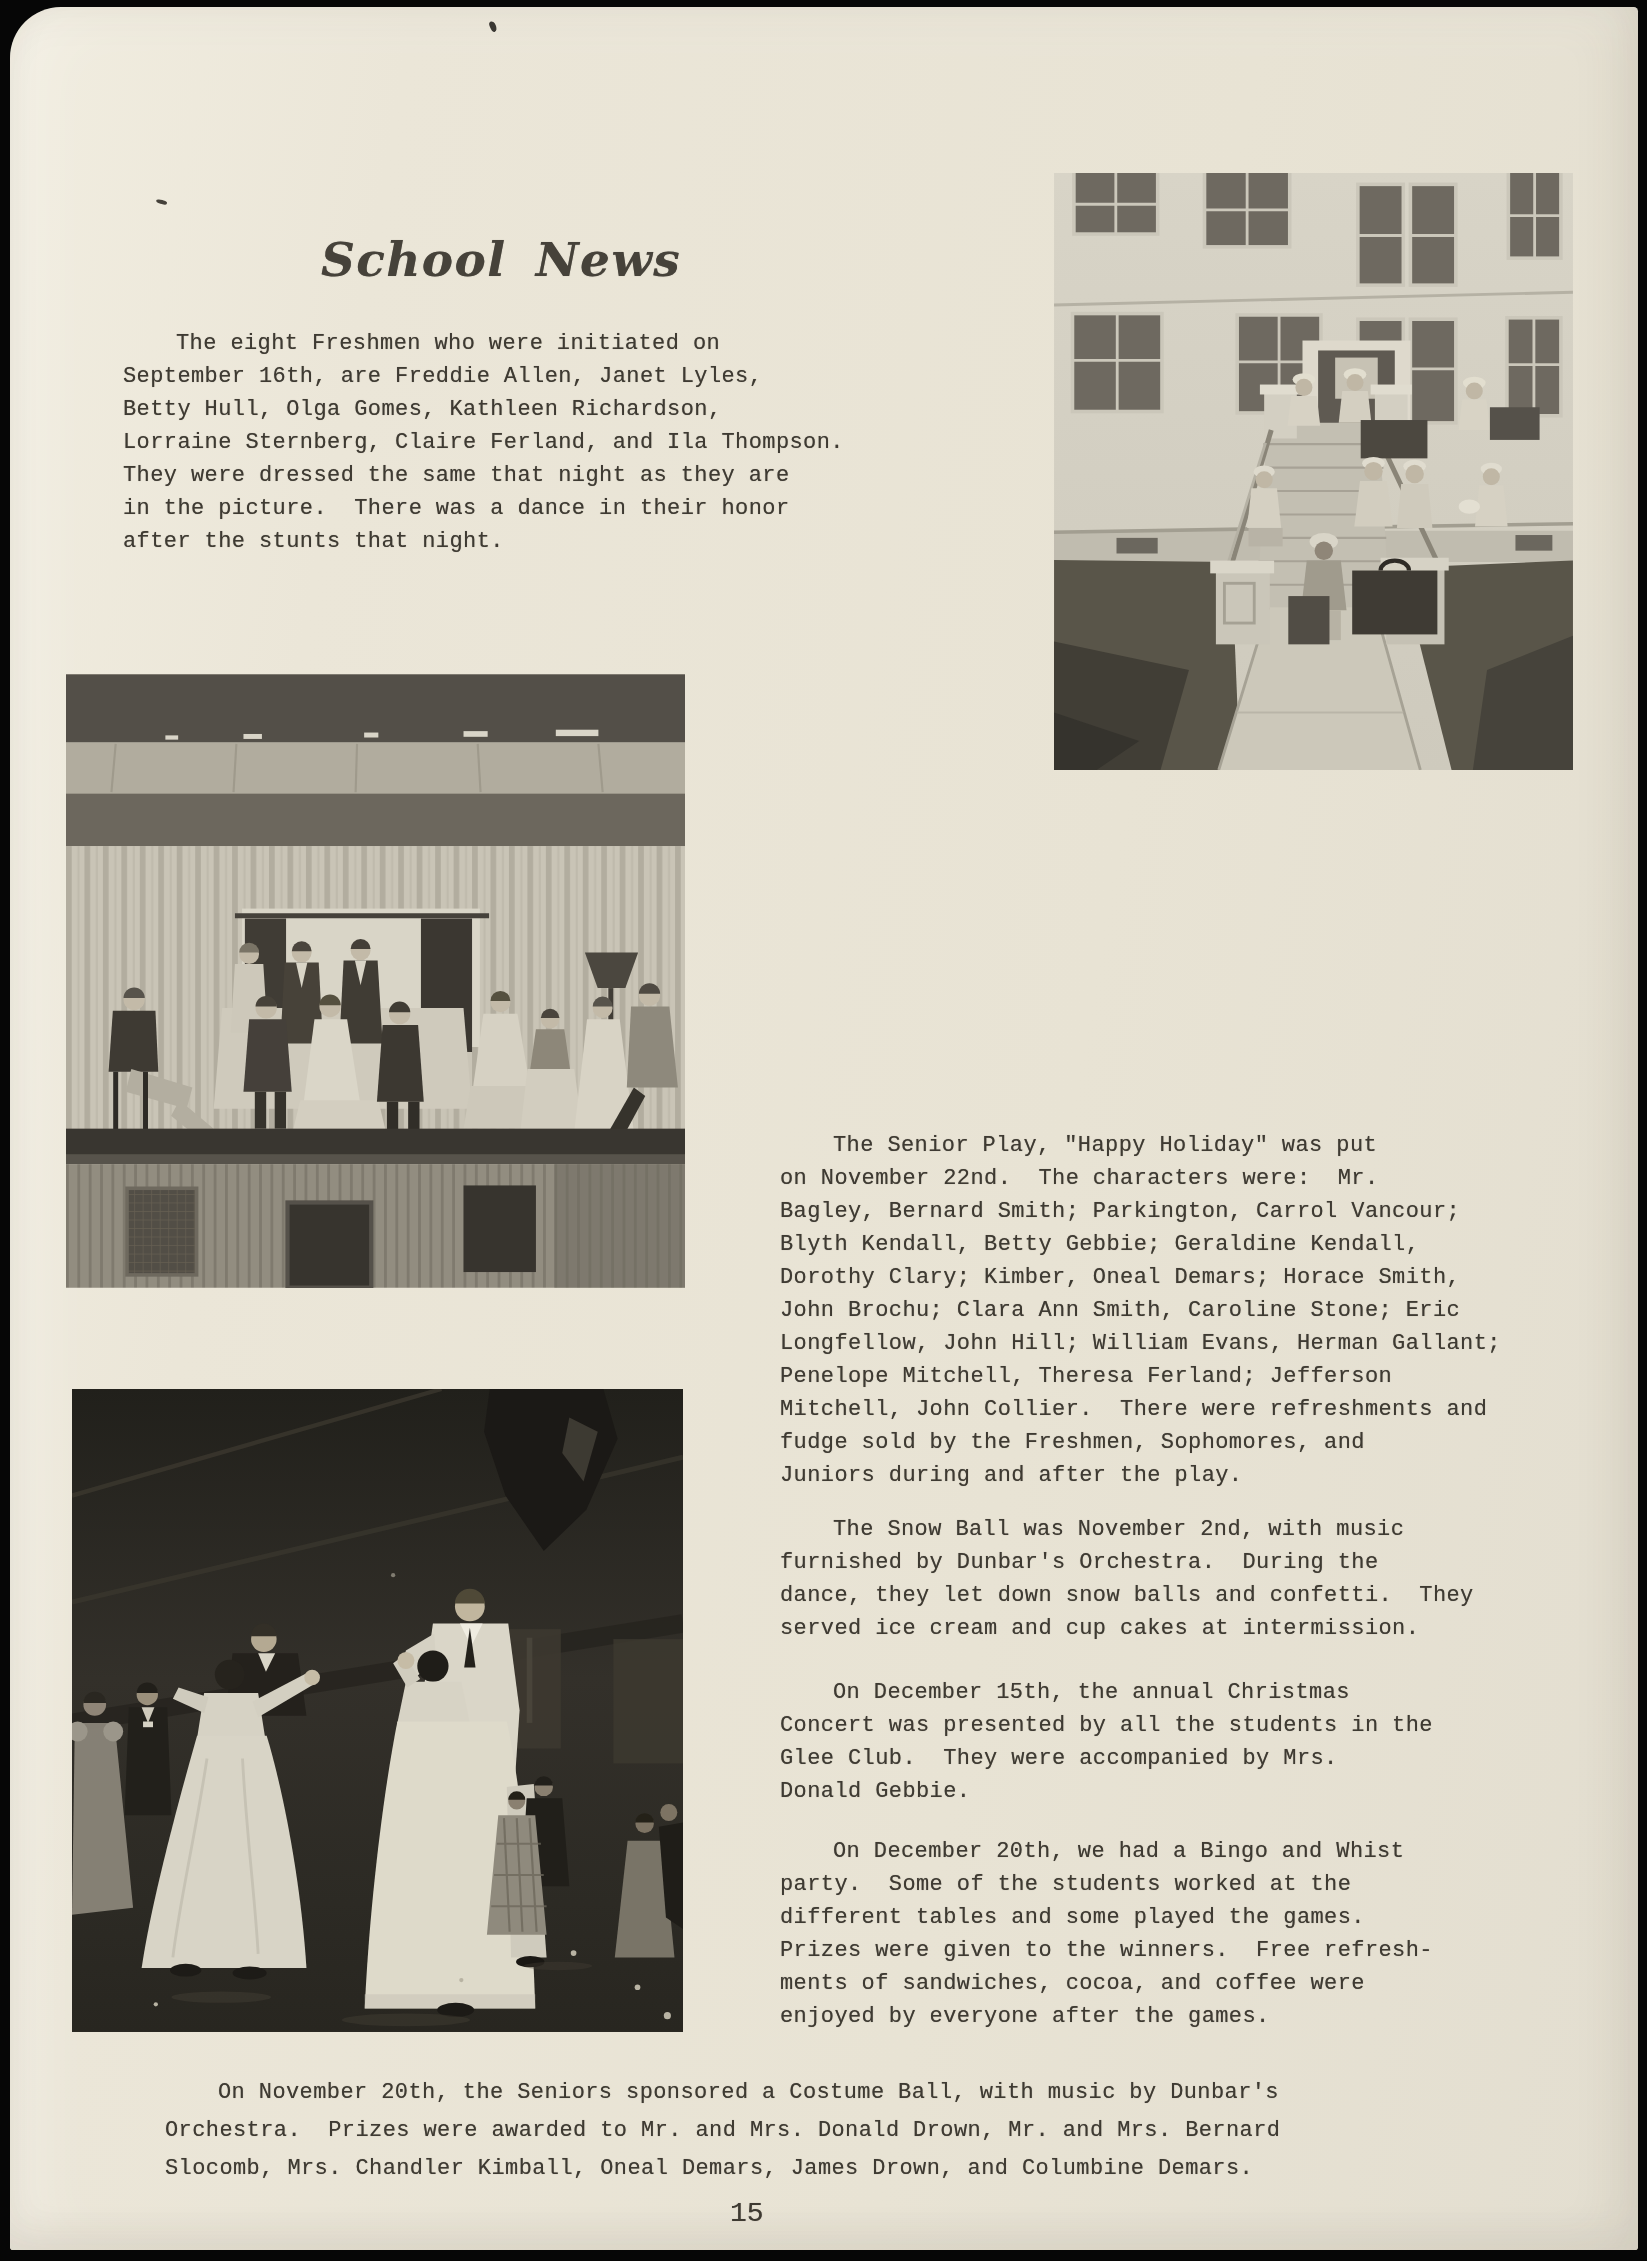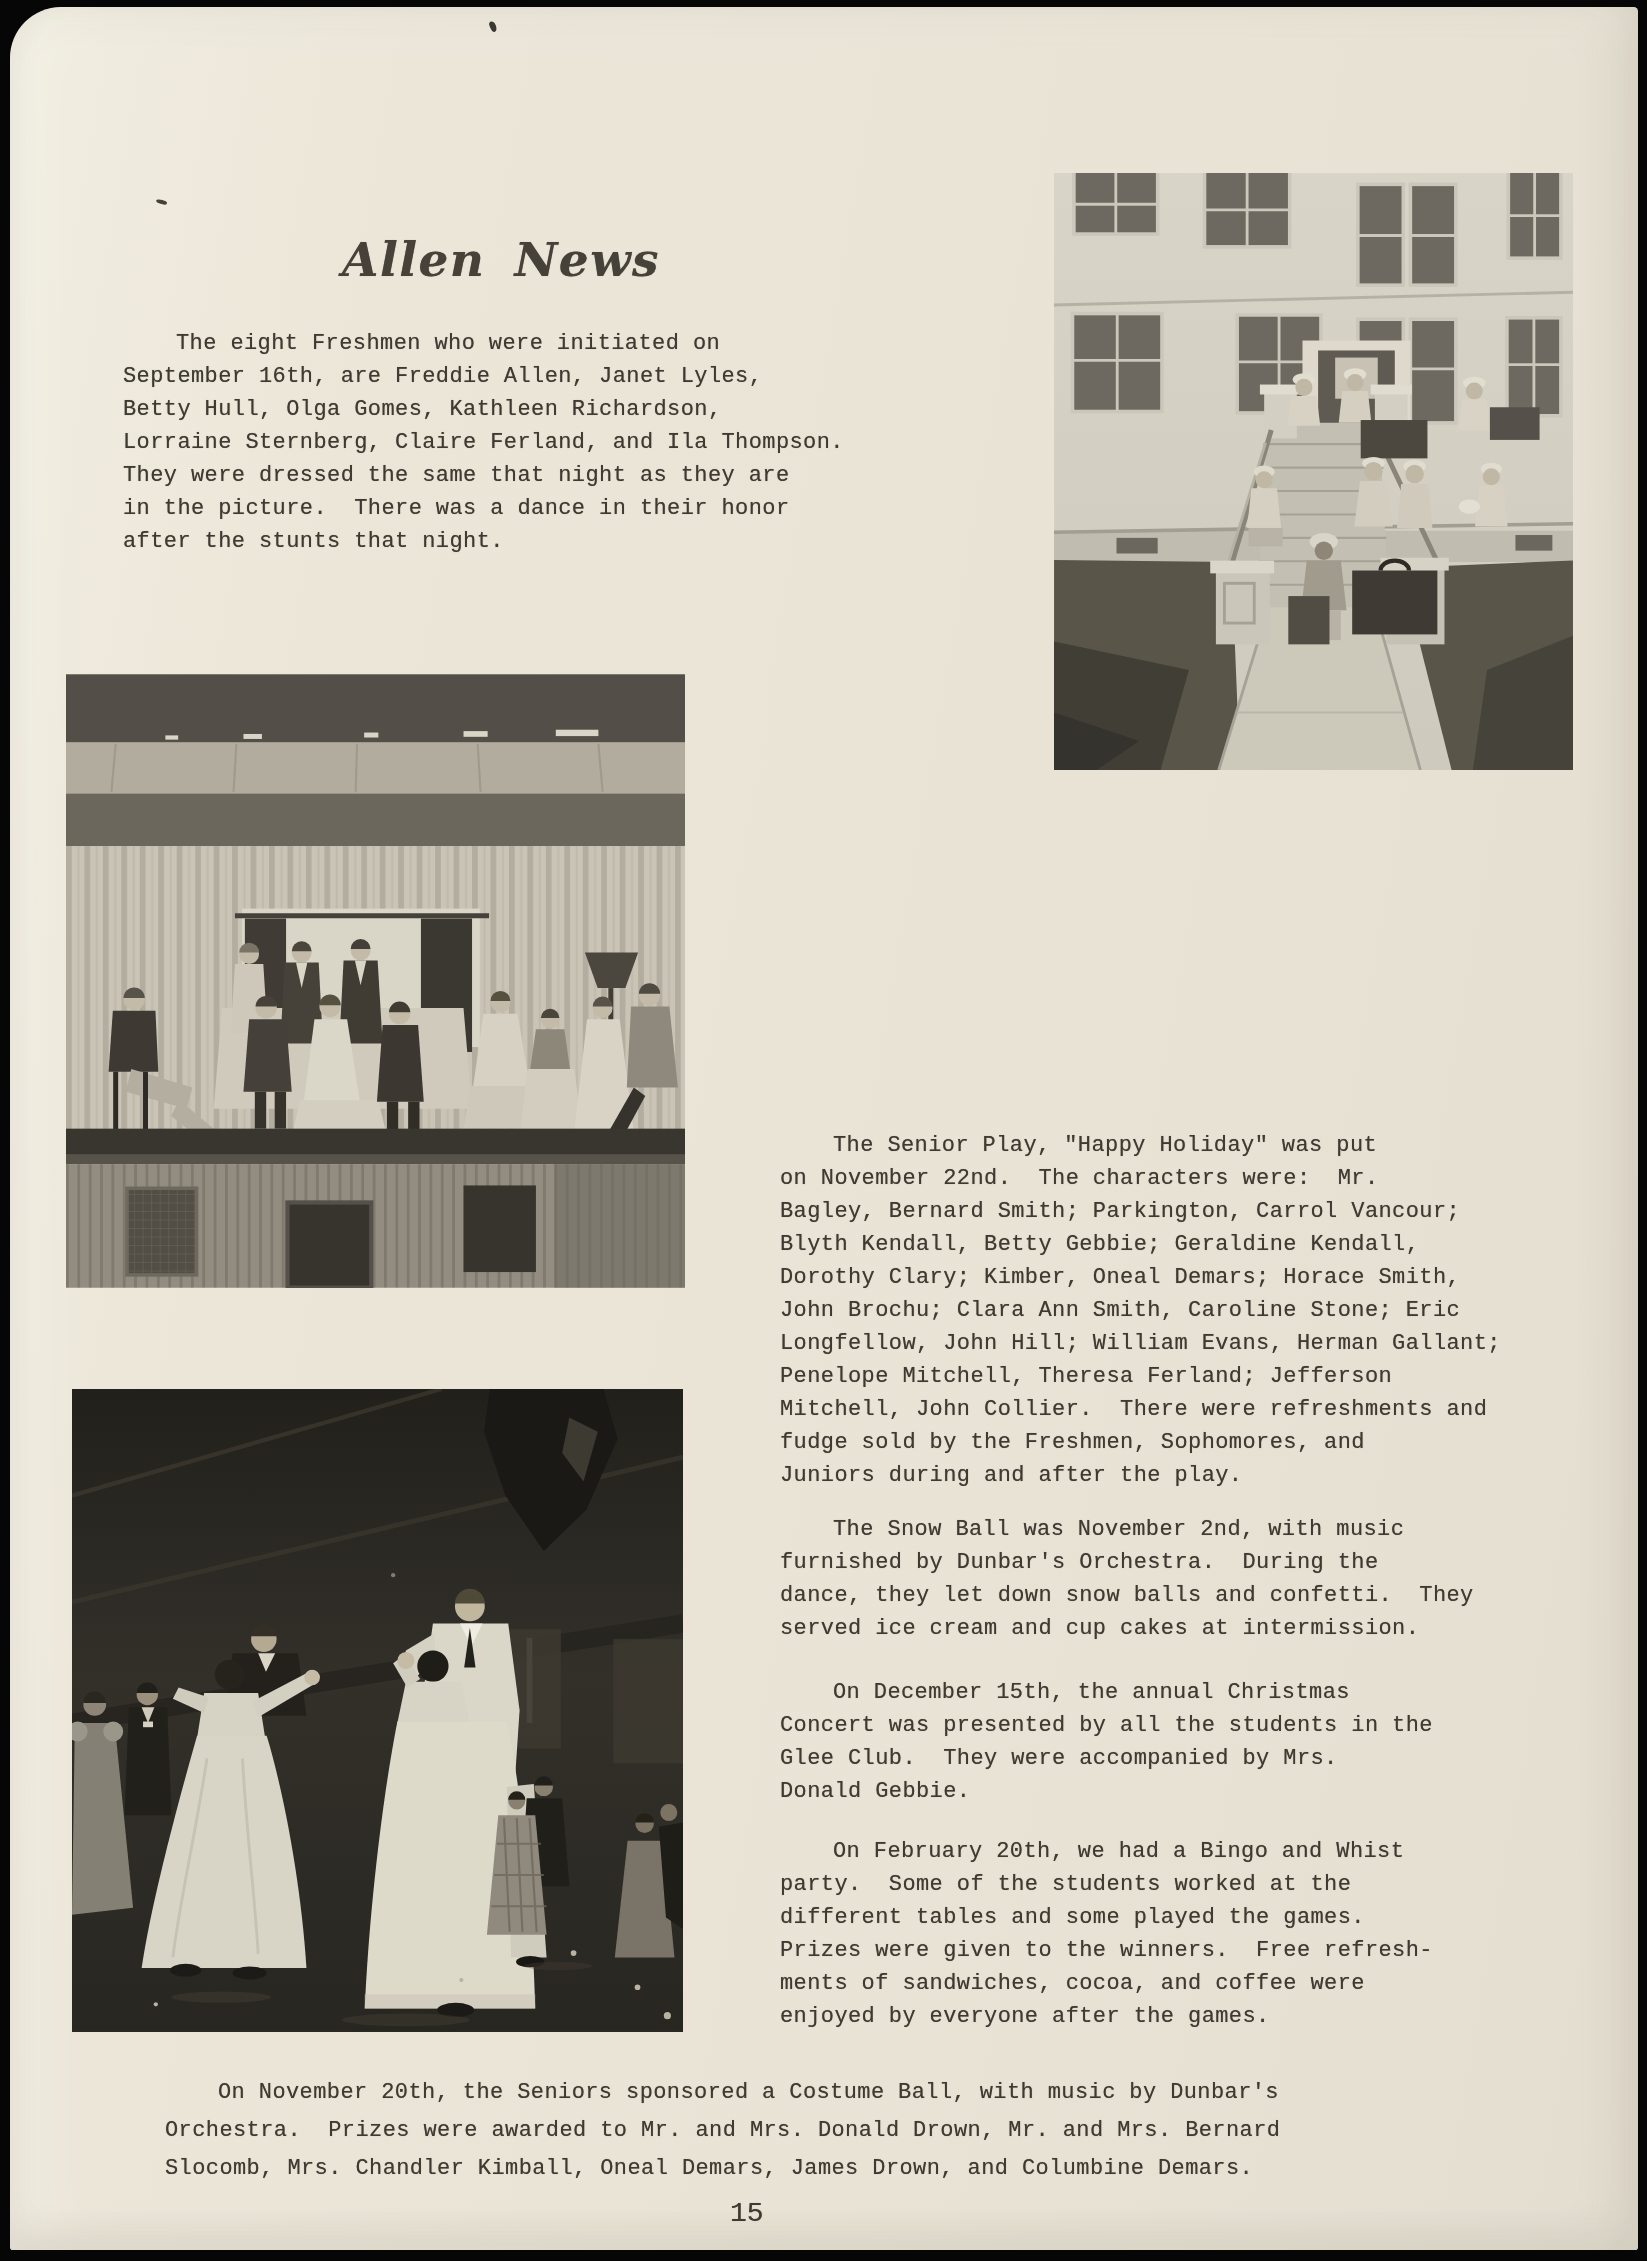--- a/index.html
+++ b/index.html
@@ -36,21 +36,21 @@
 </style>
 </head>
 <body>
 
 <div class="scan">
   <div class="page">
 
     <div class="speck speck-1"></div>
     <div class="speck speck-2"></div>
 
-    <h1 class="title">Allen News</h1>
+    <h1 class="title">School News</h1>
 
     <p class="txt indent p1">The eight Freshmen who were initiated on
 September 16th, are Freddie Allen, Janet Lyles,
 Betty Hull, Olga Gomes, Kathleen Richardson,
 Lorraine Sternberg, Claire Ferland, and Ila Thompson.
 They were dressed the same that night as they are
 in the picture.  There was a dance in their honor
 after the stunts that night.</p>
 
     <figure class="photo photo-a" aria-label="Eight Freshmen initiates wearing hats, seated with suitcases on the front steps of the school building">
@@ -315,21 +315,21 @@
     <p class="txt indent p3">The Snow Ball was November 2nd, with music
 furnished by Dunbar's Orchestra.  During the
 dance, they let down snow balls and confetti.  They
 served ice cream and cup cakes at intermission.</p>
 
     <p class="txt indent p4">On December 15th, the annual Christmas
 Concert was presented by all the students in the
 Glee Club.  They were accompanied by Mrs.
 Donald Gebbie.</p>
 
-    <p class="txt indent p5">On February 20th, we had a Bingo and Whist
+    <p class="txt indent p5">On December 20th, we had a Bingo and Whist
 party.  Some of the students worked at the
 different tables and some played the games.
 Prizes were given to the winners.  Free refresh-
 ments of sandwiches, cocoa, and coffee were
 enjoyed by everyone after the games.</p>
 
     <figure class="photo photo-c" aria-label="Couples in long gowns and suits dancing in a dark hall">
       <svg viewBox="0 0 860 905" xmlns="http://www.w3.org/2000/svg">
         <defs>
           <linearGradient id="cbg" x1="0" y1="0" x2="0" y2="1">

